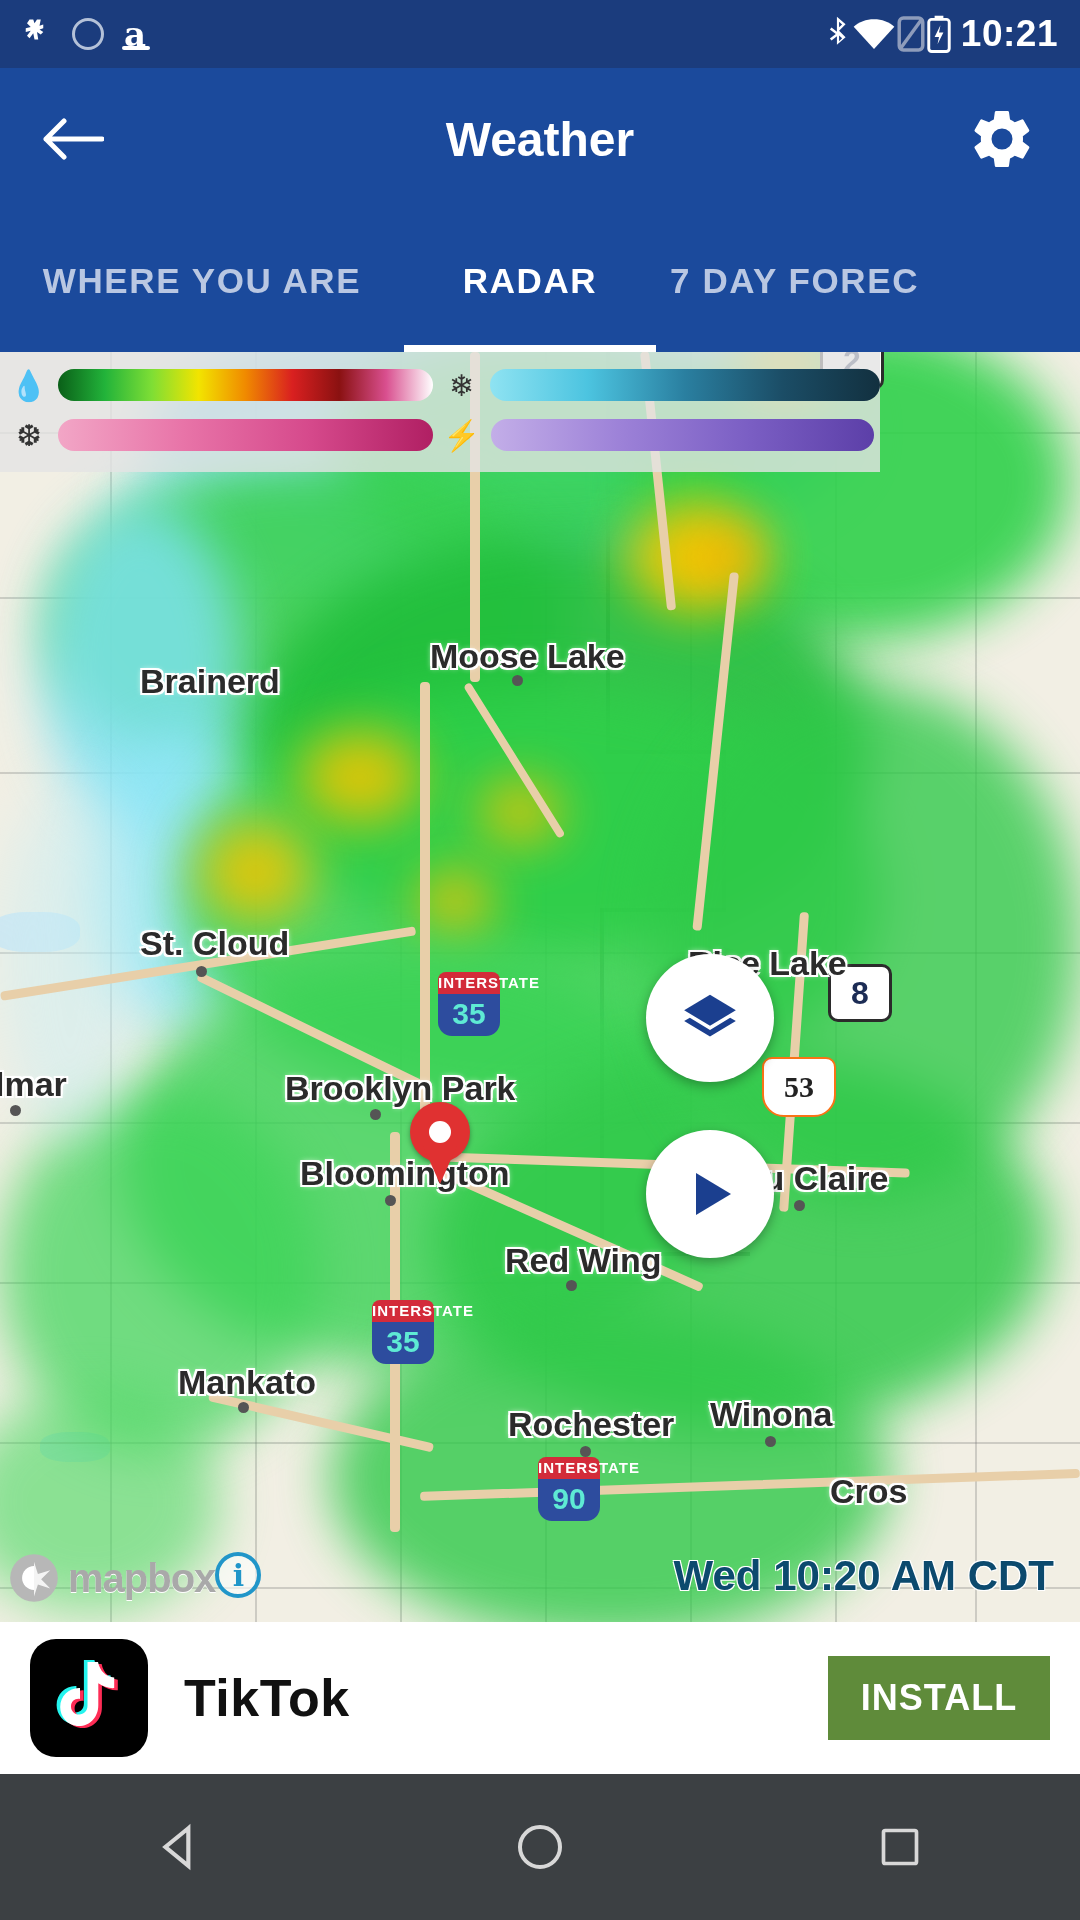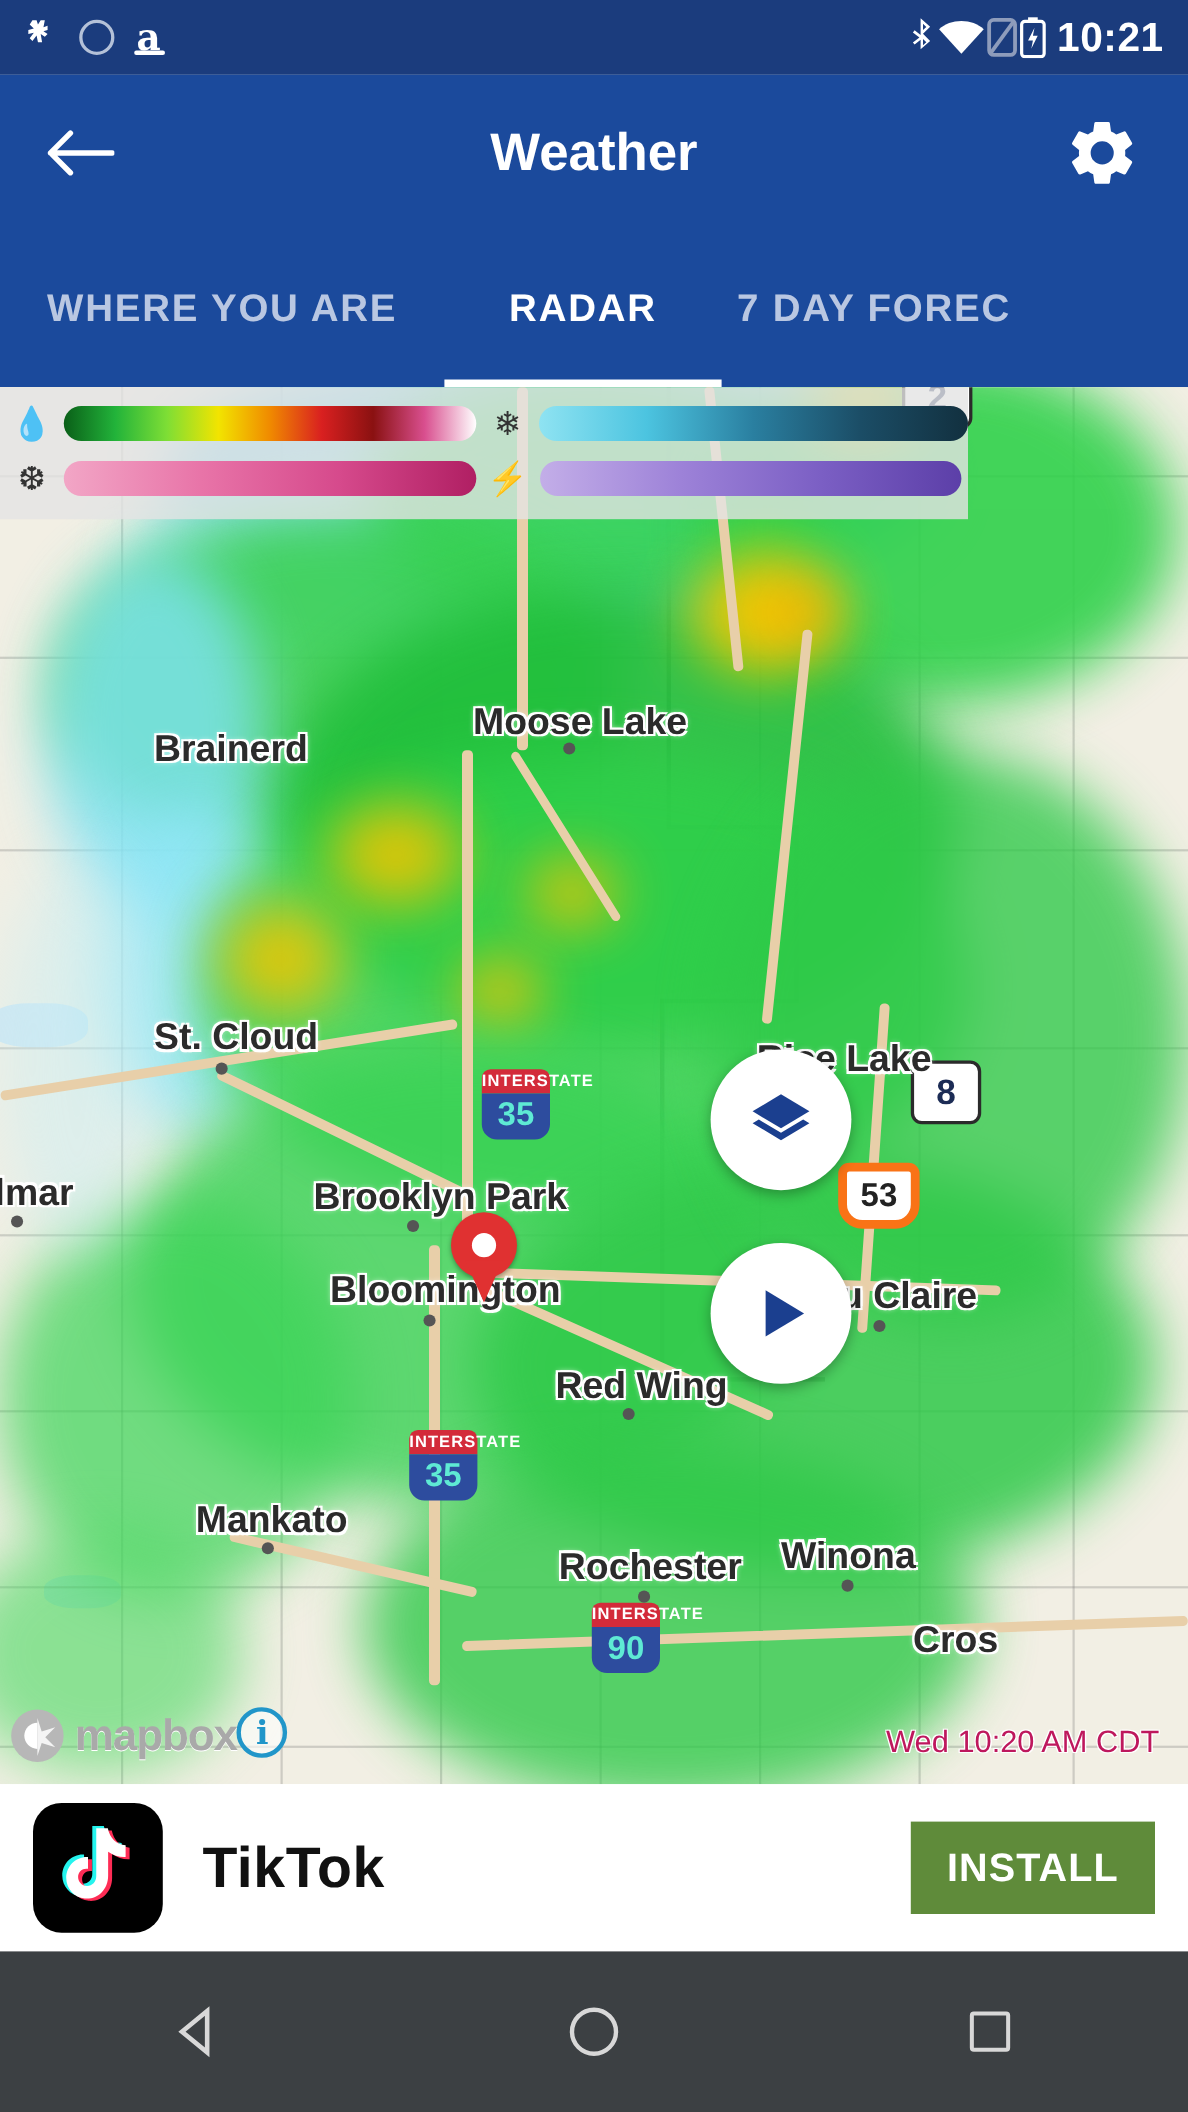--- a/index.html
+++ b/index.html
@@ -45,21 +45,21 @@
   .city-label { position:absolute; color:#2b2b2b; font-size:34px; font-weight:bold; white-space:nowrap;
     text-shadow:-2px -2px 0 #fff,2px -2px 0 #fff,-2px 2px 0 #fff,2px 2px 0 #fff, 0 0 6px #fff; }
   .city-dot { position:absolute; width:11px; height:11px; border-radius:50%; background:#555; }
 
   .shield { position:absolute; width:64px; height:58px; }
   .shield .sh-body { width:100%; height:100%; background:#fff; border:3px solid #2b2b2b; border-radius:10px; display:flex; flex-direction:column; align-items:center; justify-content:center; }
   .shield .sh-num { font-size:27px; font-weight:bold; color:#1c2c55; line-height:1; }
   .i-shield { position:absolute; width:62px; height:64px; }
   .i-shield .top { height:22px; background:#d32b3a; border-radius:8px 8px 0 0; color:#fff; font-size:15px; font-weight:bold; text-align:center; line-height:22px; letter-spacing:1px; }
   .i-shield .bot { height:42px; background:#2d4c9e; border-radius:0 0 14px 14px; color:#5eead4; font-size:30px; font-weight:bold; text-align:center; line-height:40px; }
-  .us-shield { position:absolute; width:74px; height:60px; background:#fff; border:8px solid #f97316; border-radius:10px 10px 22px 22px; display:flex; align-items:center; justify-content:center; }
+  .us-shield { position:absolute; width:74px; height:60px; background:#fff; border:2px solid #f97316; border-radius:10px 10px 22px 22px; display:flex; align-items:center; justify-content:center;font-family:Liberation Serif, serif; }
   .us-shield span { font-size:30px; font-weight:bold; color:#222; }
 
   
   .legend { position:absolute; left:0; top:0; width:880px; height:120px; background:rgba(228,228,228,.80); }
   .legend .row { position:absolute; left:0; width:880px; height:46px; display:flex; align-items:center; }
   .lg-icon { width:58px; text-align:center; font-size:30px; color:#333; }
   .lg-bar { height:32px; border-radius:16px; }
 
   
   .pin { position:absolute; width:60px; height:82px; }
@@ -76,21 +76,21 @@
   .loc-text { flex:1; display:flex; flex-direction:column; align-items:center; justify-content:center; }
   .loc-name { font-size:31px; color:#5b5b5b; margin-bottom:2px; }
   .loc-row { display:flex; align-items:center; gap:8px; }
   .loc-temp { font-size:52px; color:#3c3c3c; }
 
   
   .mapbox-attr { position:absolute; left:8px; bottom:18px; display:flex; }
   .mb-logo { display:flex; align-items:center; gap:8px; }
   .mb-word { font-size:40px; font-weight:bold; color:#a9a9a9; letter-spacing:-1px; text-shadow:0 1px 0 #fff; }
   .info-circ { width:46px; height:46px; border-radius:50%; border:4px solid #2196c9; color:#2196c9; font-size:30px; font-weight:bold; display:flex; align-items:center; justify-content:center; background:rgba(255,255,255,.6); font-family:"DejaVu Serif", serif; }
-  .timestamp { position:absolute; right:26px; bottom:22px; font-size:28px; color:#be185d; font-weight:normal;
+  .timestamp { position:absolute; right:26px; bottom:22px; font-size:42px; color:#0c4a6e; font-weight:bold;
     text-shadow:-1px -1px 0 #fff,1px -1px 0 #fff,-1px 1px 0 #fff,1px 1px 0 #fff; }
 
   
   .ad { position:absolute; left:0; top:1622px; width:1080px; height:152px; background:#fff; display:flex; align-items:center; padding:0 30px; }
   .ad-icon { width:118px; height:118px; border-radius:26px; background:#000; position:relative; display:flex; align-items:center; justify-content:center; overflow:hidden; }
   .ad-title { font-size:52px; font-weight:bold; color:#111; margin-left:36px; letter-spacing:.5px; }
   .install-btn { margin-left:auto; width:222px; height:84px; background:#5f8b3a; color:#fff; font-size:36px; font-weight:bold; letter-spacing:1px; display:flex; align-items:center; justify-content:center;text-align:center; }
 
   
   .navbar { position:absolute; left:0; bottom:0; width:1080px; height:146px; background:#3c4043; display:flex; align-items:center; justify-content:space-around; }

